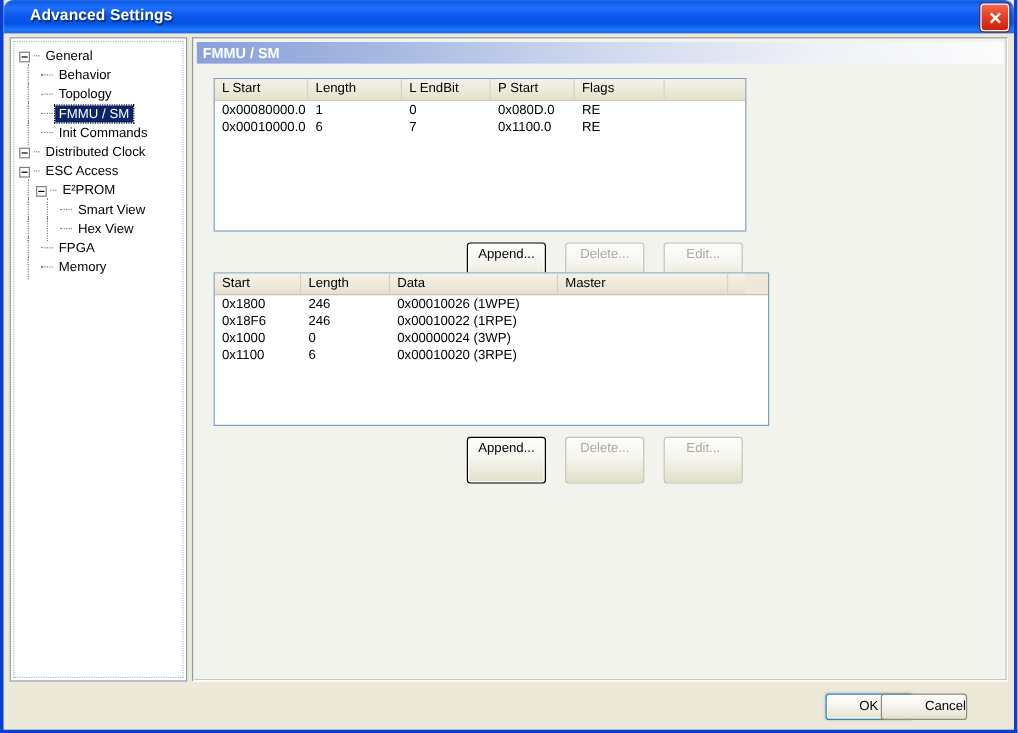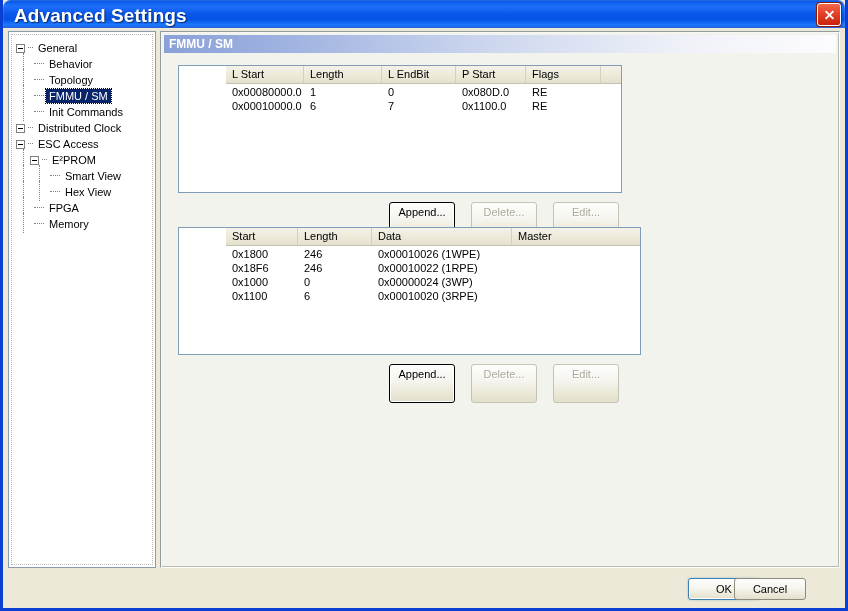--- a/index.html
+++ b/index.html
@@ -32,24 +32,24 @@
     height: 28px;
     background: linear-gradient(to bottom,
         #0a52d8 0%, #0d5ff0 8%, #1f6ffb 22%, #0a57ea 50%,
         #0453e5 70%, #1c77ff 88%, #1c6ae8 96%, #0a3fd4 100%);
     border-top-left-radius: 8px;
     border-top-right-radius: 8px;
     box-shadow: inset 0 0 0 1px rgba(255,255,255,0.10);
   }
   .titlebar-text {
     position: absolute;
-    left: 11px;
+    left: 22px;
     top: 5px;
     color: #ffffff;
-    font-size: 19px;
+    font-size: 13px;
     font-weight: bold;
     letter-spacing: 0.1px;
     text-shadow: 1px 1px 1px rgba(0,0,0,0.55);
     white-space: nowrap;
   }
   .close-button {
     position: absolute;
     right: 4px;
     top: 3px;
     width: 22px;
@@ -186,21 +186,20 @@
     white-space: nowrap;
   }
 
   
   .listview {
     position: absolute;
     background: #ffffff;
     border: 1px solid #7f9db9;
     box-sizing: border-box;
     overflow: hidden;
-    padding-left: 47px;
   }
   .lv-header {
     display: flex;
     height: 17px;
     background: #ece9d8;
     border-bottom: 1px solid #c5c2b2;
   }
   .lv-th {
     position: relative;
     line-height: 17px;
@@ -383,16 +382,16 @@
       </div>
 
       <div id="sm-buttons">
           <div class="btn focused" style="left: 228px; top: 332px; width: 66px;">Append...</div>
           <div class="btn disabled" style="left: 310px; top: 332px; width: 66px;">Delete...</div>
           <div class="btn disabled" style="left: 392px; top: 332px; width: 66px;">Edit...</div>
         </div>
     </div>
 
     <div class="footer-btn default" style="left:685px; top:550px;">OK</div>
-    <div class="footer-btn" style="left:731px; top:550px;">Cancel</div>
+    <div class="footer-btn" style="left:731px; top:550px;text-align:right;">Cancel</div>
 
   </div>
 </div>
 
 </body></html>

